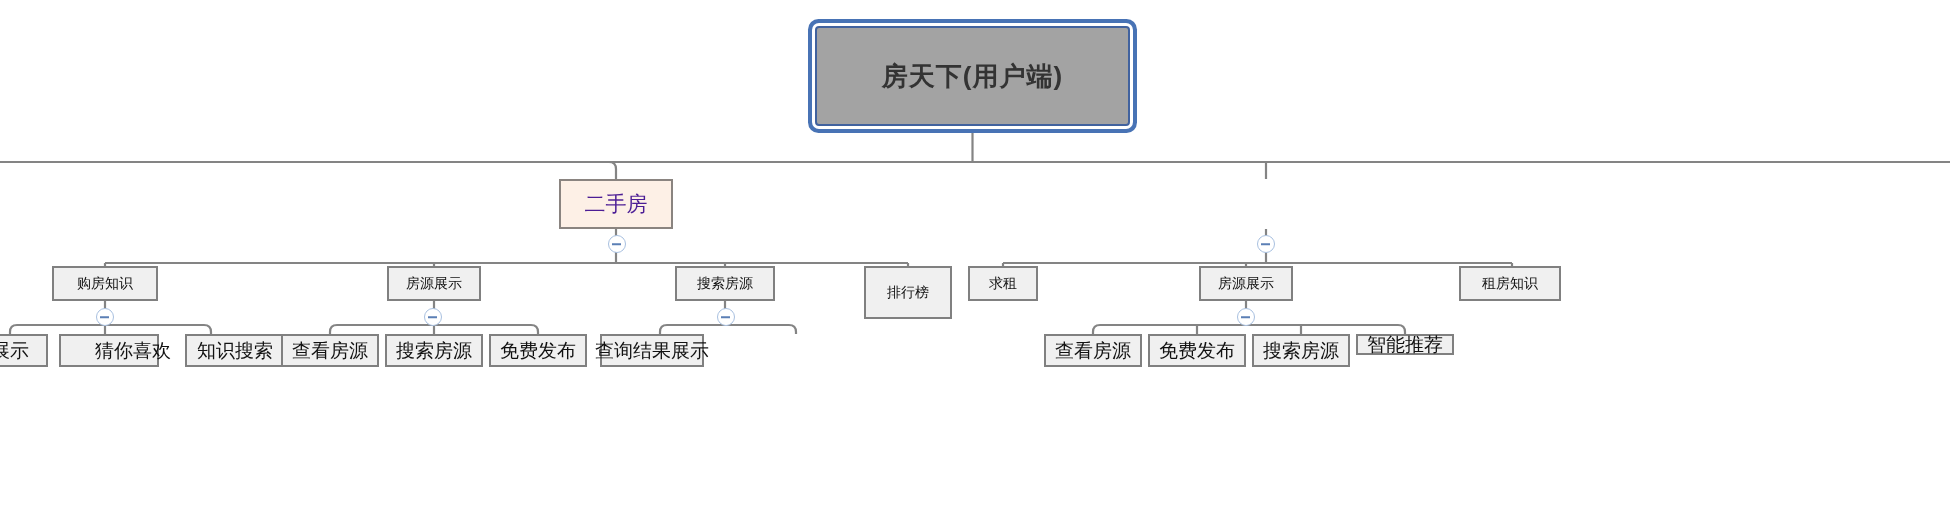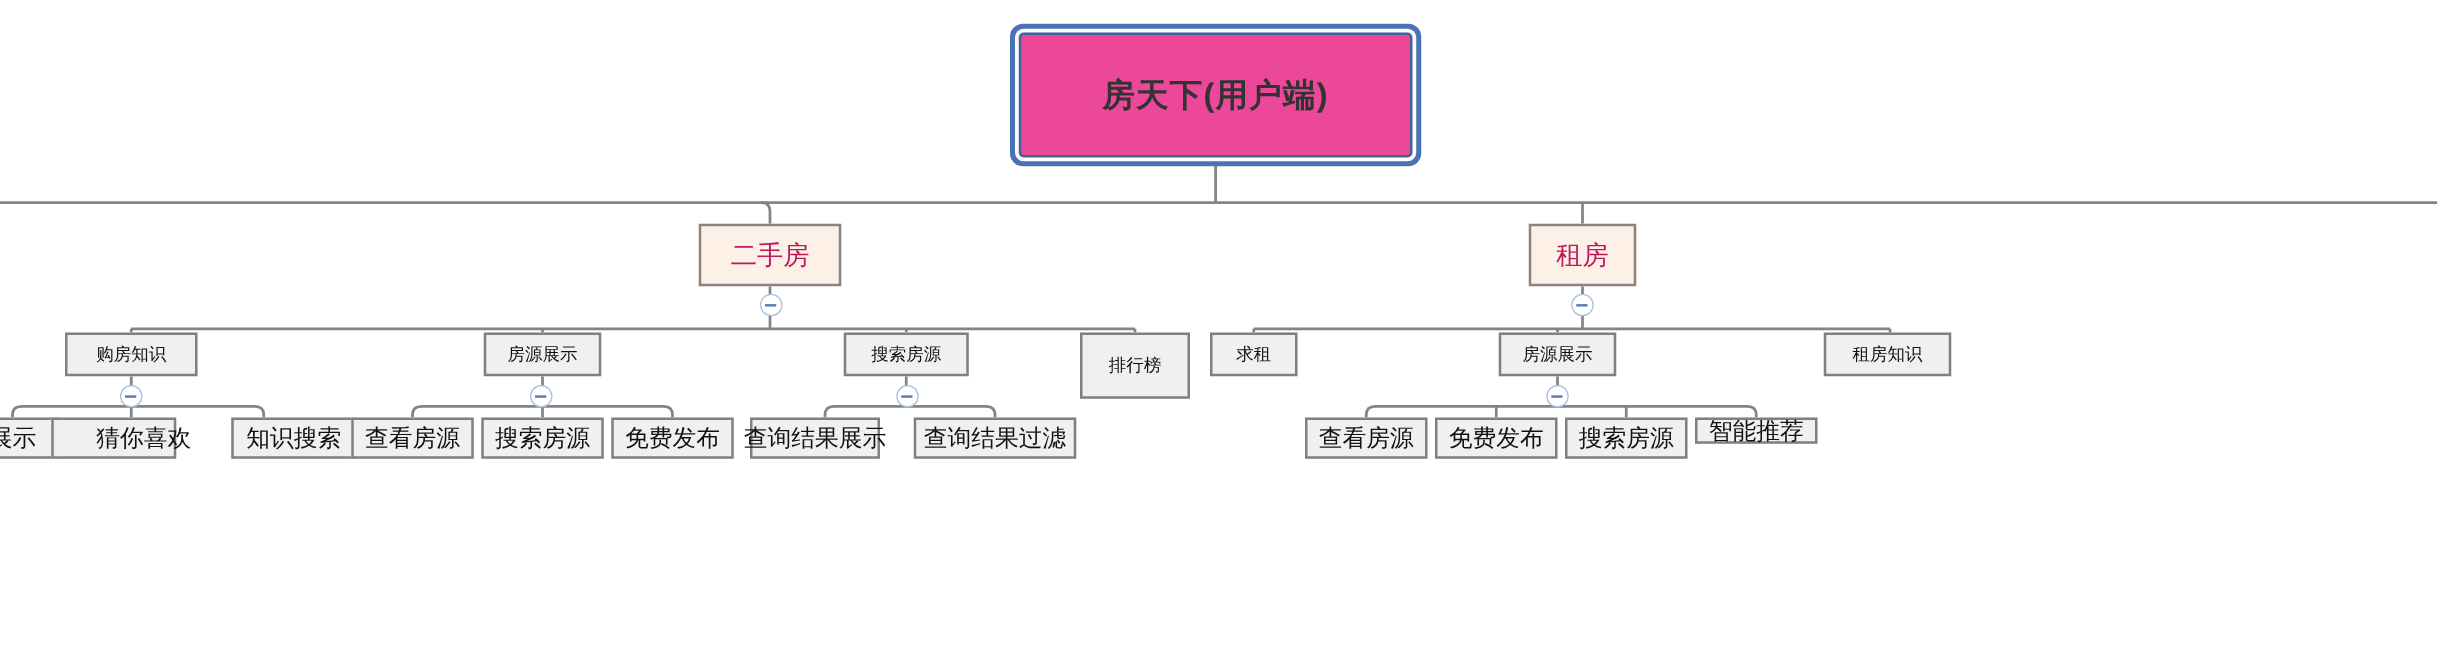--- a/index.html
+++ b/index.html
@@ -30,35 +30,35 @@
     display: flex;
     align-items: center;
     justify-content: center;
     text-align: center;
     white-space: nowrap;
     color: #1c1c1c;
     z-index: 3;
   }
   
   .node.root {
-    background: #ec4899;
+    background: #a3a3a3;
     border: 2px solid #41629e;
     border-radius: 4px;
     box-shadow: 0 0 0 3px #ffffff, 0 0 0 7px #4873b5;
     font-size: 26px;
     font-weight: bold;
     color: #333333;
     letter-spacing: 1px;
   }
   
   .node.lvl1 {
     background: #fdf0e6;
     border: 2px solid #8a8480;
     font-size: 21px;
-    color: #be185d;
+    color: #4c1d95;
   }
   
   .node.lvl2, .node.leaf {
     background: #f0f0f0;
     border: 2px solid #808080;
     font-size: 14px;
     color: #111111;
   }
   .node.leaf {
     font-size: 19px;
@@ -125,23 +125,20 @@
 
   <div class="node root" style="left:815px; top:26px; width:315px; height:100px;">
     <span>房天下(用户端)</span>
   </div>
 
   <div class="node lvl1" style="left:559px; top:179px; width:114px; height:50px;">
     <span>二手房</span>
   </div>
   <div class="toggle" style="left:608px; top:235px;"></div>
 
-  <div class="node lvl1" style="left:1223px; top:179px; width:86px; height:50px;">
-    <span>租房</span>
-  </div>
   <div class="toggle" style="left:1257px; top:235px;"></div>
 
   <div class="node lvl2" style="left:52px; top:266px; width:106px; height:35px;">
     <span>购房知识</span>
   </div>
   <div class="toggle" style="left:96px; top:308px;"></div>
 
   <div class="node lvl2" style="left:387px; top:266px; width:94px; height:35px;">
     <span>房源展示</span>
   </div>
@@ -166,21 +163,21 @@
   <div class="toggle" style="left:1237px; top:308px;"></div>
 
   <div class="node lvl2" style="left:1459px; top:266px; width:102px; height:35px;">
     <span>租房知识</span>
   </div>
 
   <div class="node leaf" style="left:-28px; top:334px; width:76px; height:33px;">
     <span>展示</span>
   </div>
 
-  <div class="node leaf" style="left:41px; top:334px; width:100px; height:33px;padding-left:48px;">
+  <div class="node leaf" style="left:59px; top:334px; width:100px; height:33px;padding-left:48px;">
     <span>猜你喜欢</span>
   </div>
 
   <div class="node leaf" style="left:161px; top:334px; width:100px; height:33px;margin-left:24px;">
     <span>知识搜索</span>
   </div>
 
   <div class="node leaf" style="left:281px; top:334px; width:98px; height:33px;">
     <span>查看房源</span>
   </div>
@@ -190,23 +187,20 @@
   </div>
 
   <div class="node leaf" style="left:489px; top:334px; width:98px; height:33px;">
     <span>免费发布</span>
   </div>
 
   <div class="node leaf" style="left:600px; top:334px; width:104px; height:33px;">
     <span>查询结果展示</span>
   </div>
 
-  <div class="node leaf" style="left:731px; top:334px; width:130px; height:33px;">
-    <span>查询结果过滤</span>
-  </div>
 
   <div class="node leaf" style="left:1044px; top:334px; width:98px; height:33px;">
     <span>查看房源</span>
   </div>
 
   <div class="node leaf" style="left:1148px; top:334px; width:98px; height:33px;">
     <span>免费发布</span>
   </div>
 
   <div class="node leaf" style="left:1252px; top:334px; width:98px; height:33px;">

